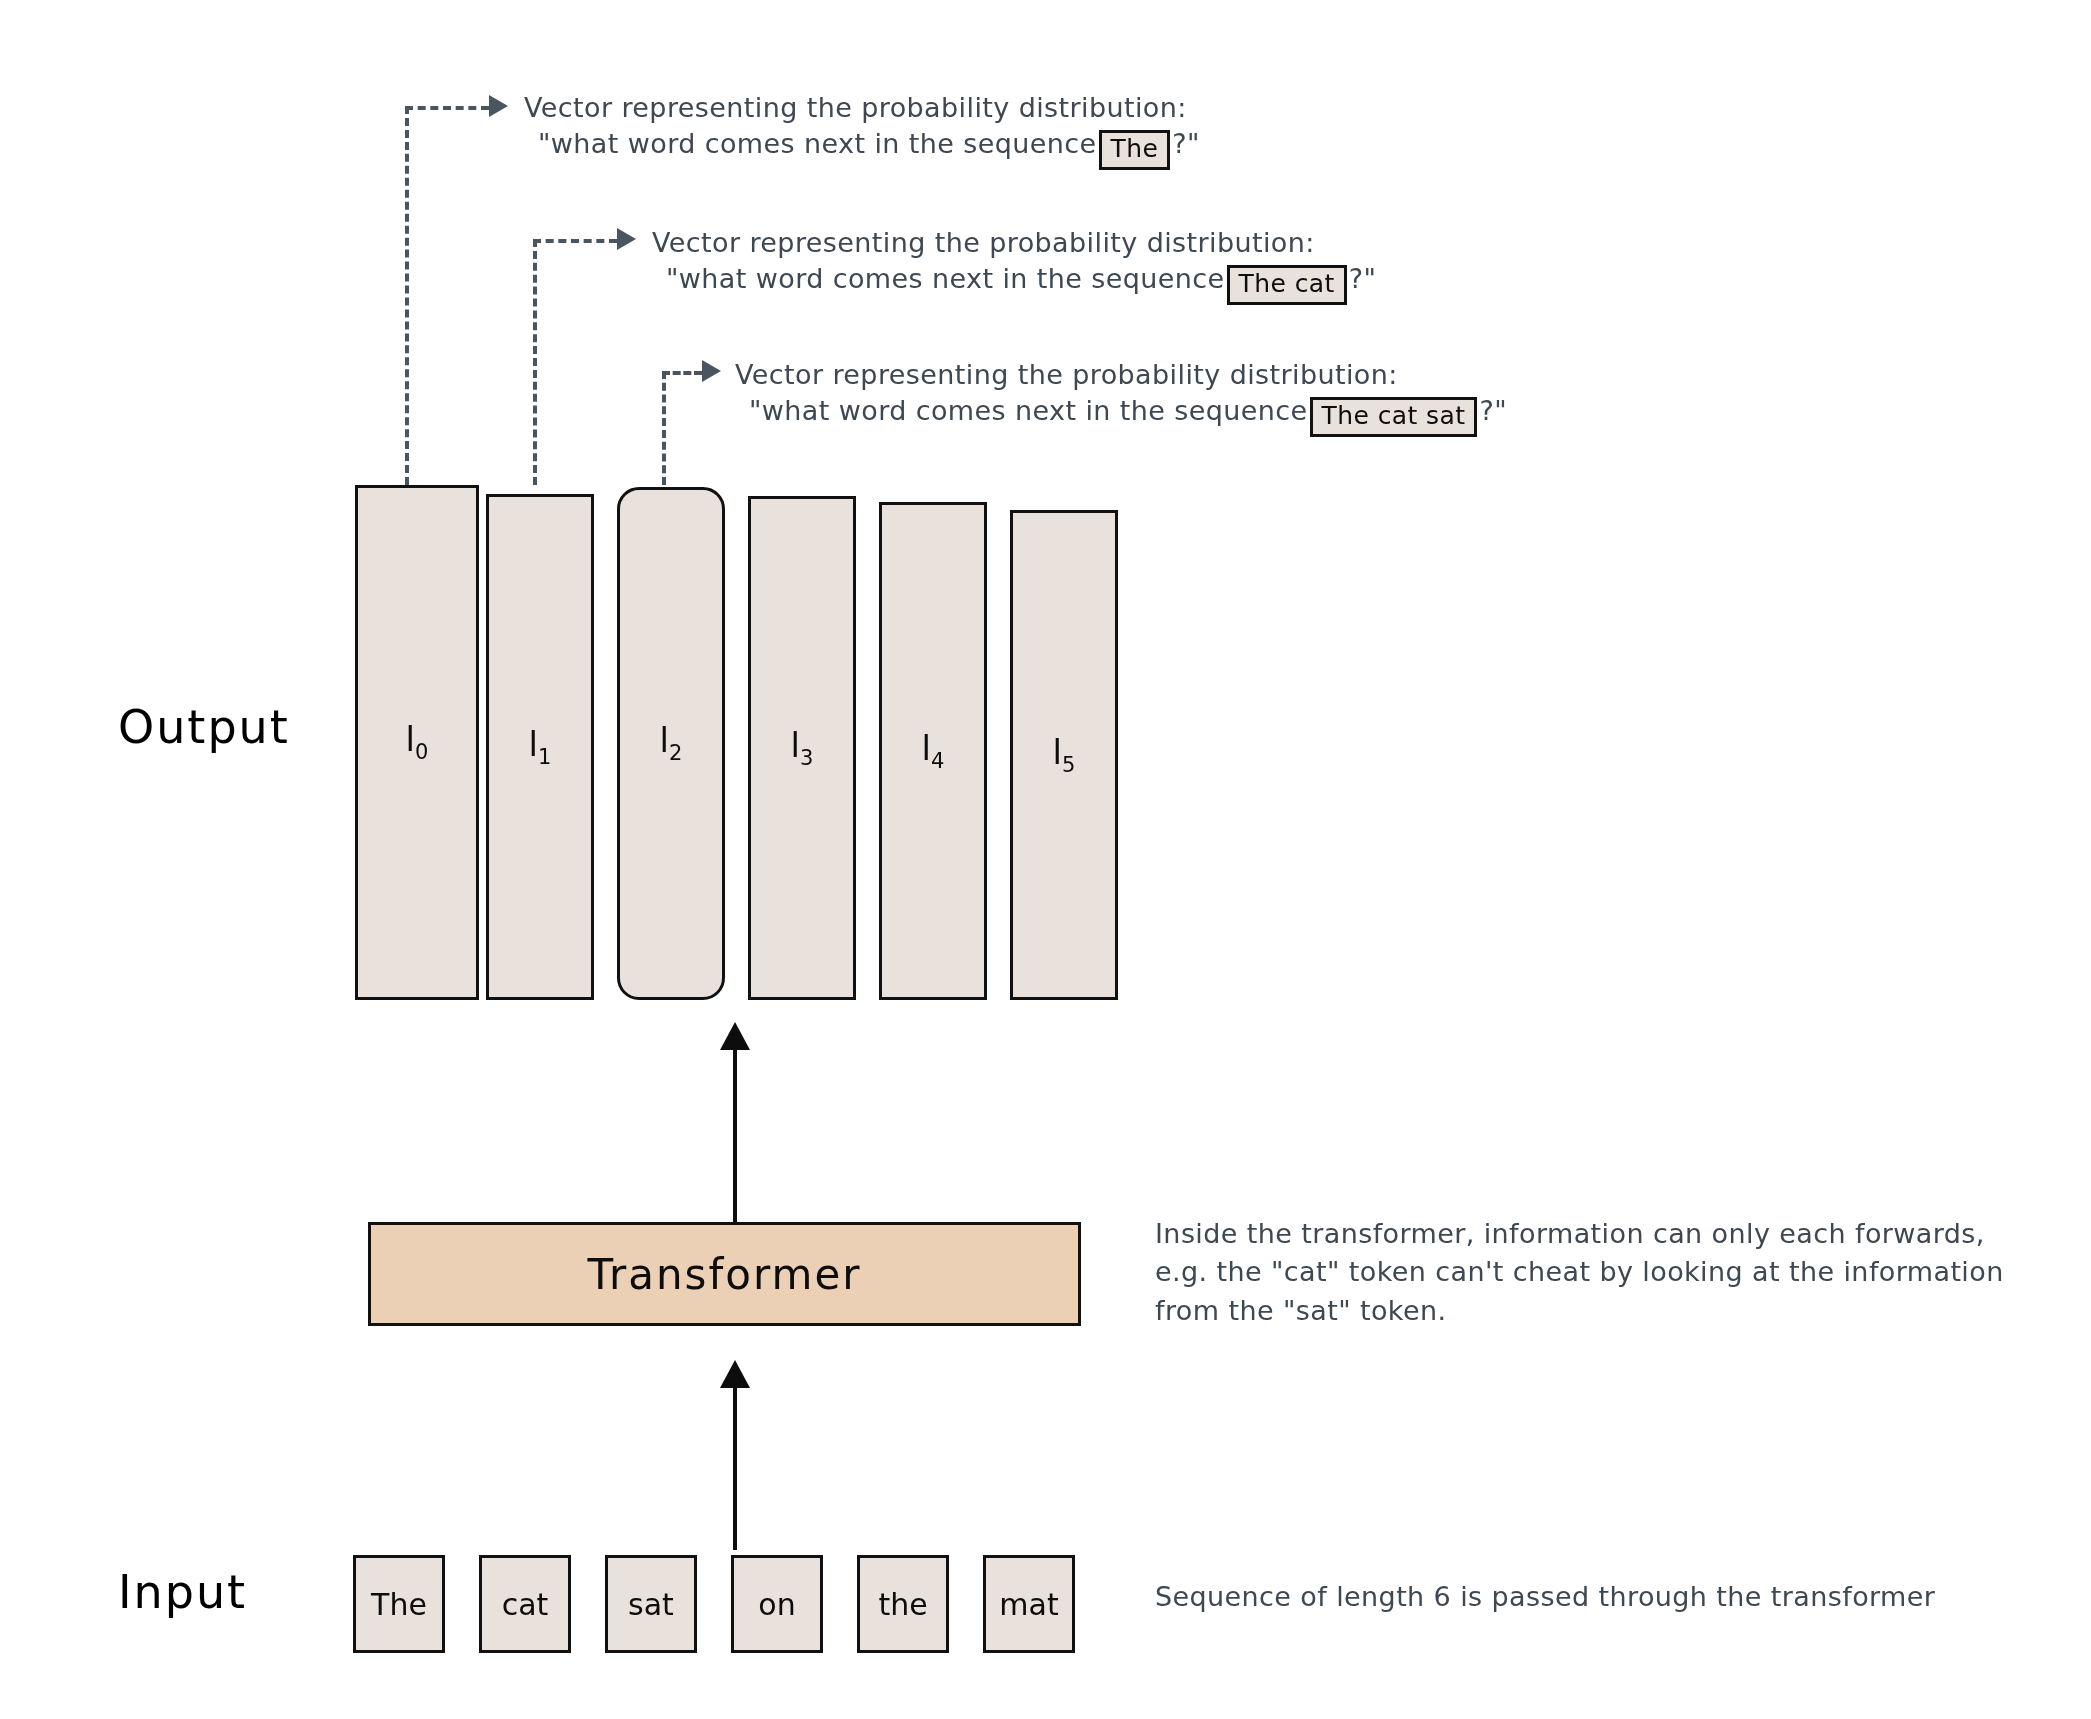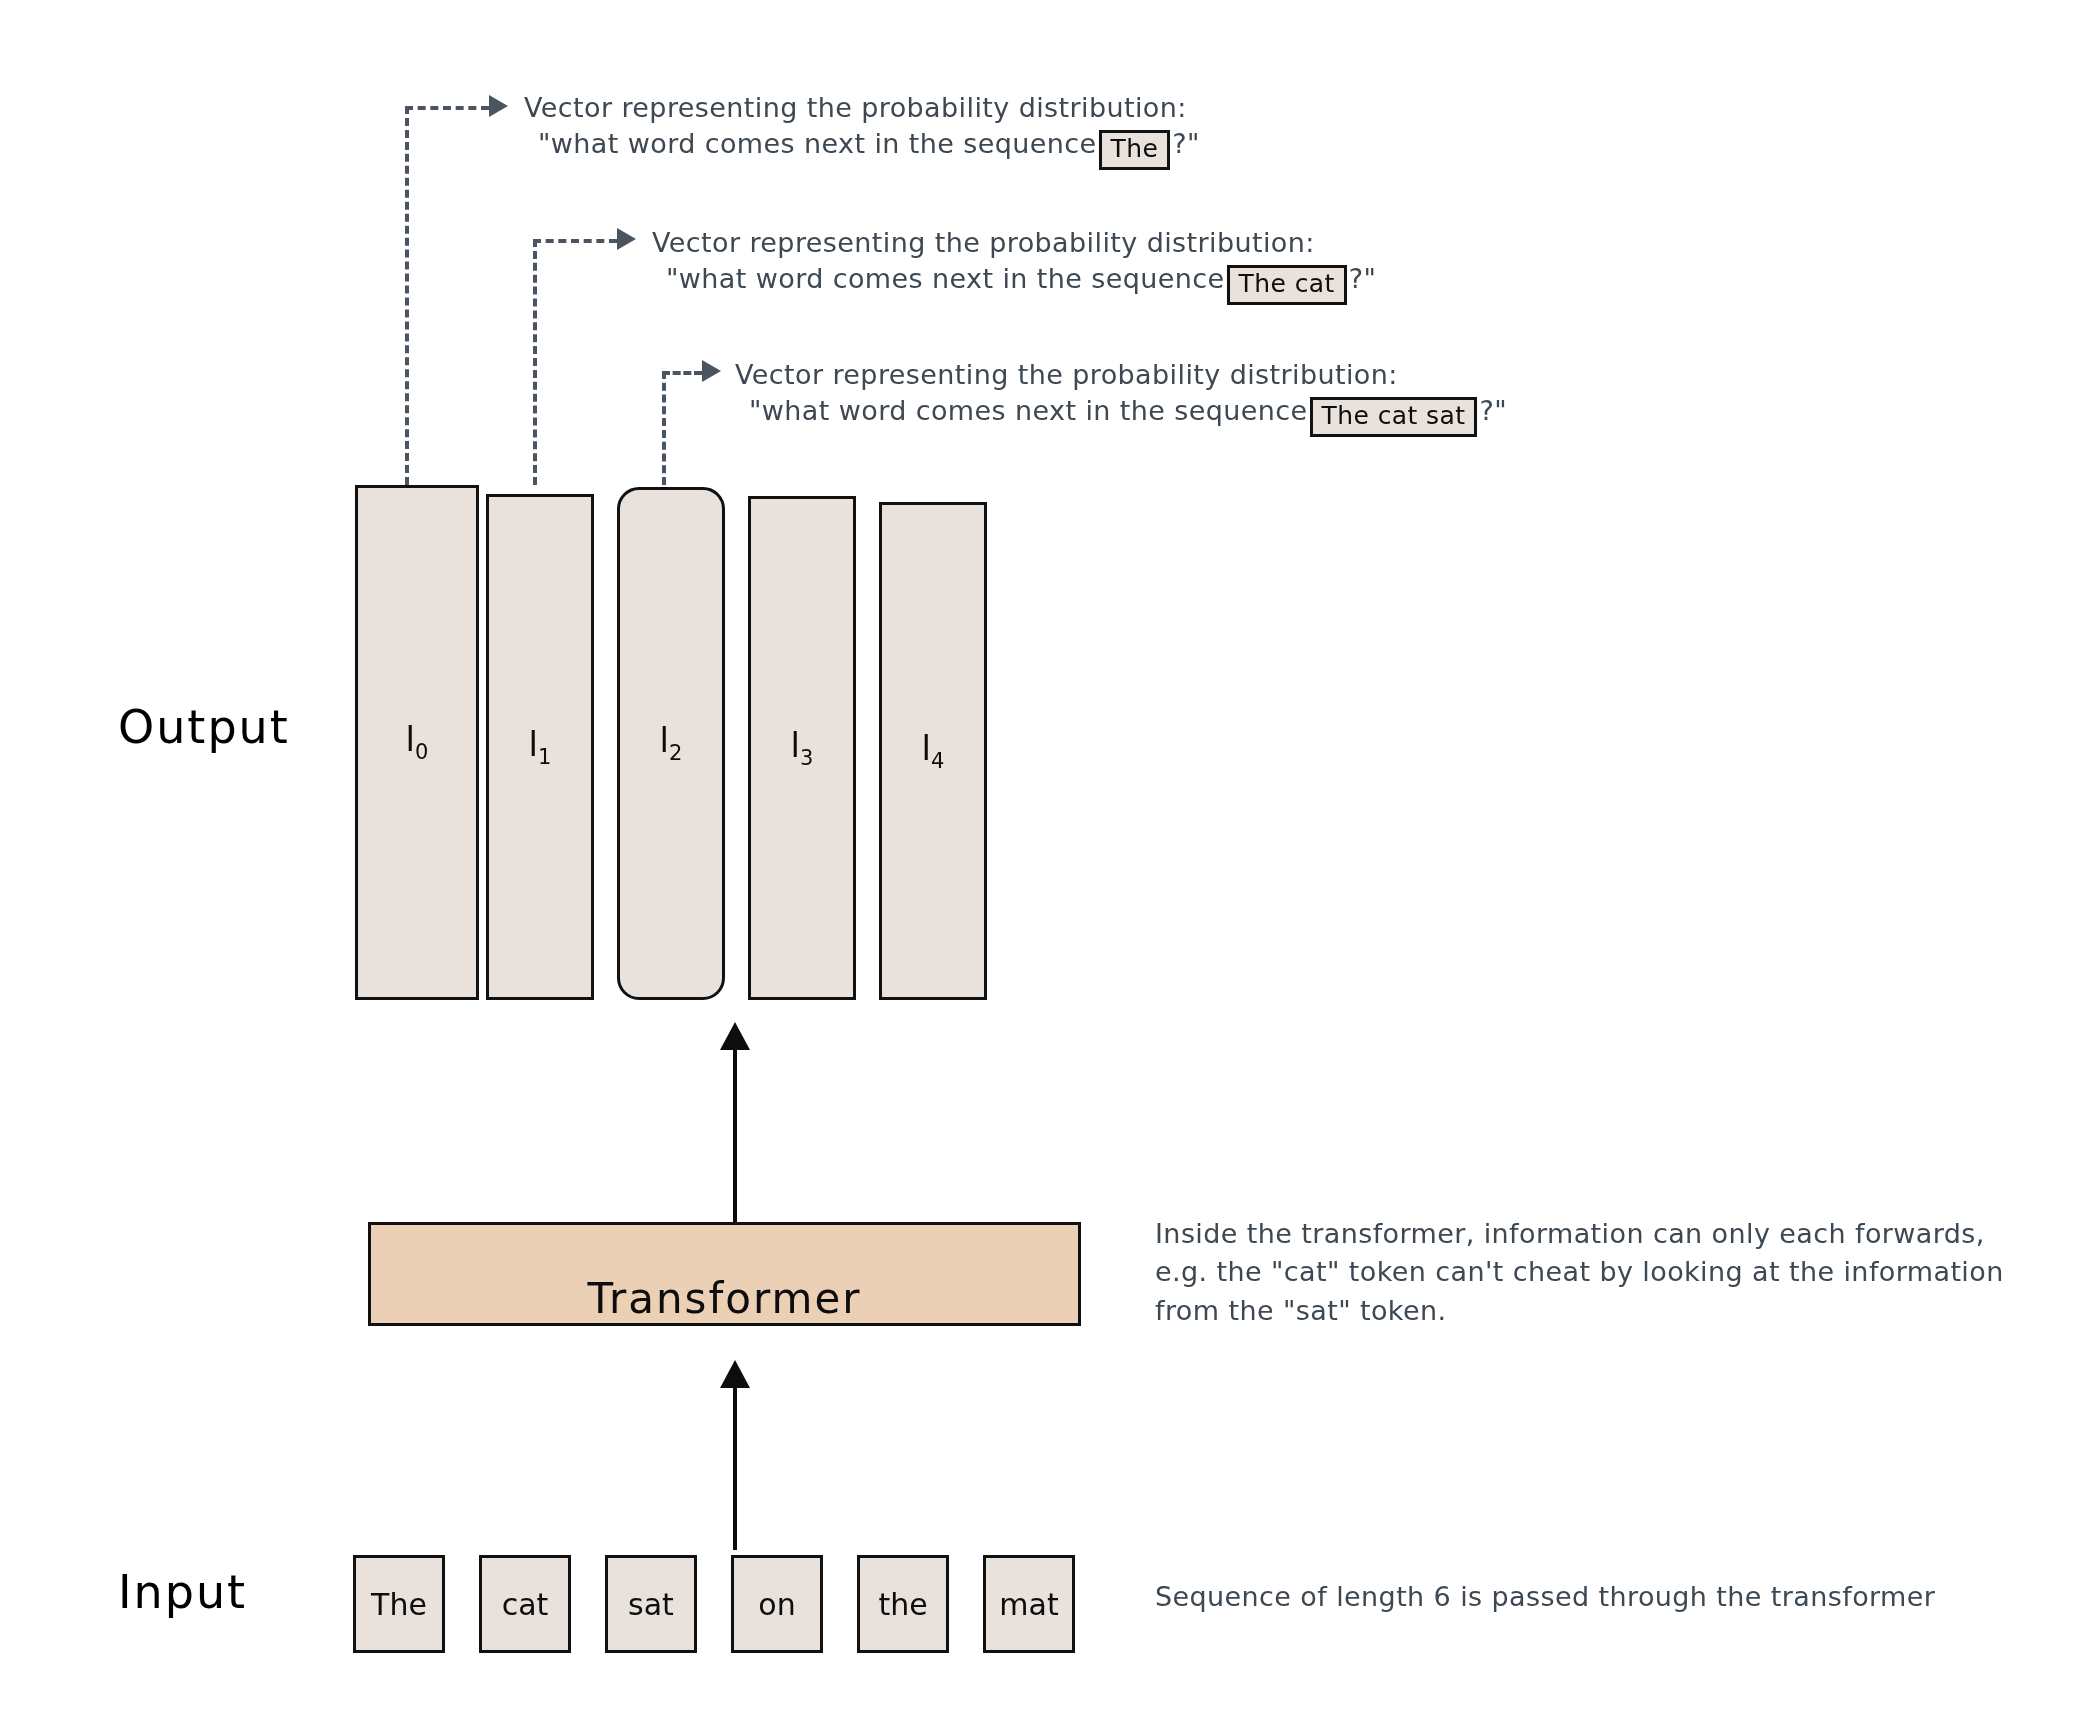--- a/index.html
+++ b/index.html
@@ -69,21 +69,21 @@
   #transformer-box {
     position: absolute;
     left: 368px;
     top: 1222px;
     width: 713px;
     height: 104px;
     background: #ecd0b5;
     border: 3px solid #111111;
     box-sizing: border-box;
     display: flex;
-    align-items: flex-end;
+    align-items: center;
     justify-content: center;
   }
   #transformer-label {
     font-family: "DejaVu Sans", sans-serif;
     font-size: 42px;
     color: #0d0d0d;
     letter-spacing: 2px;
     white-space: nowrap;
   }
 
@@ -246,20 +246,23 @@
     </div>
     <div class="bar" style="left:262px; top:2px;  width:108px; height:513px;border-radius:22px;">
       <span class="bar-label">l<sub>2</sub></span>
     </div>
     <div class="bar" style="left:393px; top:11px; width:108px; height:504px;">
       <span class="bar-label">l<sub>3</sub></span>
     </div>
     <div class="bar" style="left:524px; top:17px; width:108px; height:498px;">
       <span class="bar-label">l<sub>4</sub></span>
     </div>
+    <div class="bar" style="left:655px; top:25px; width:108px; height:490px;">
+      <span class="bar-label">l<sub>5</sub></span>
+    </div>
   </div>
 
 
   <div class="solid-arrow" id="arrow-transformer-to-output" style="left:705px; top:1022px; width:60px; height:200px;">
     <div class="head"></div>
     <div class="shaft"></div>
   </div>
 
   <div id="transformer-box">
     <span id="transformer-label">Transformer</span>

